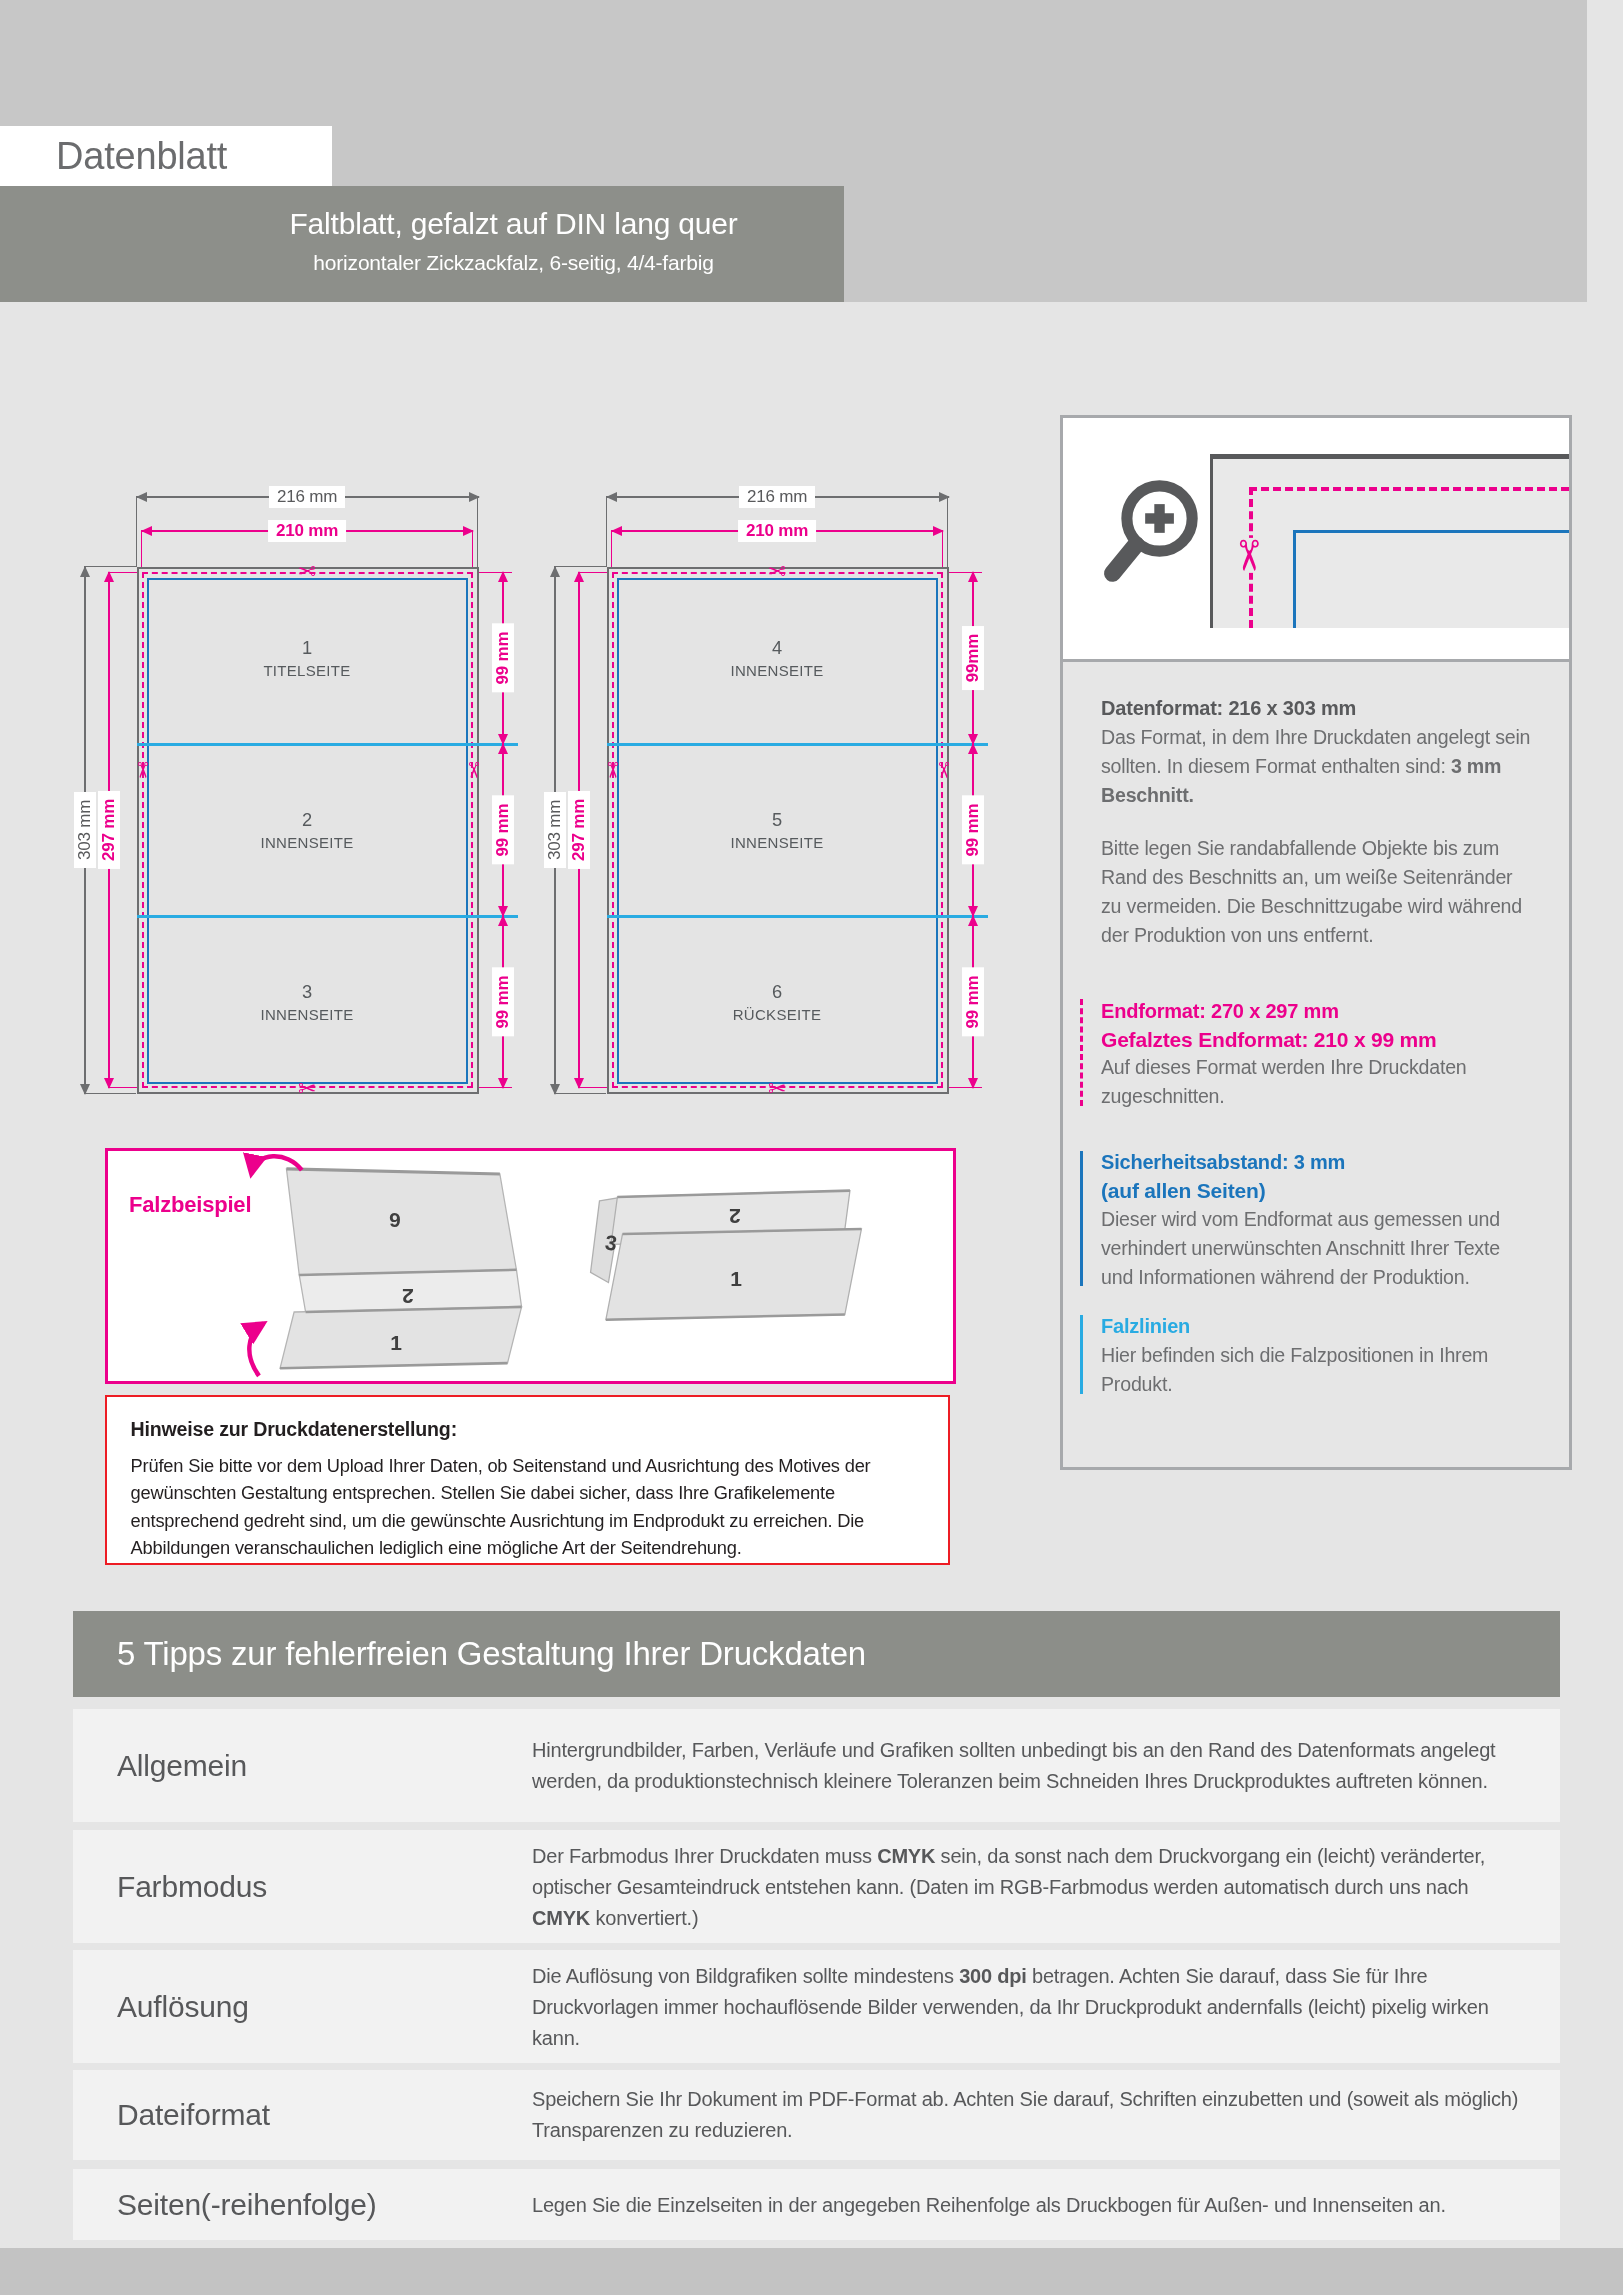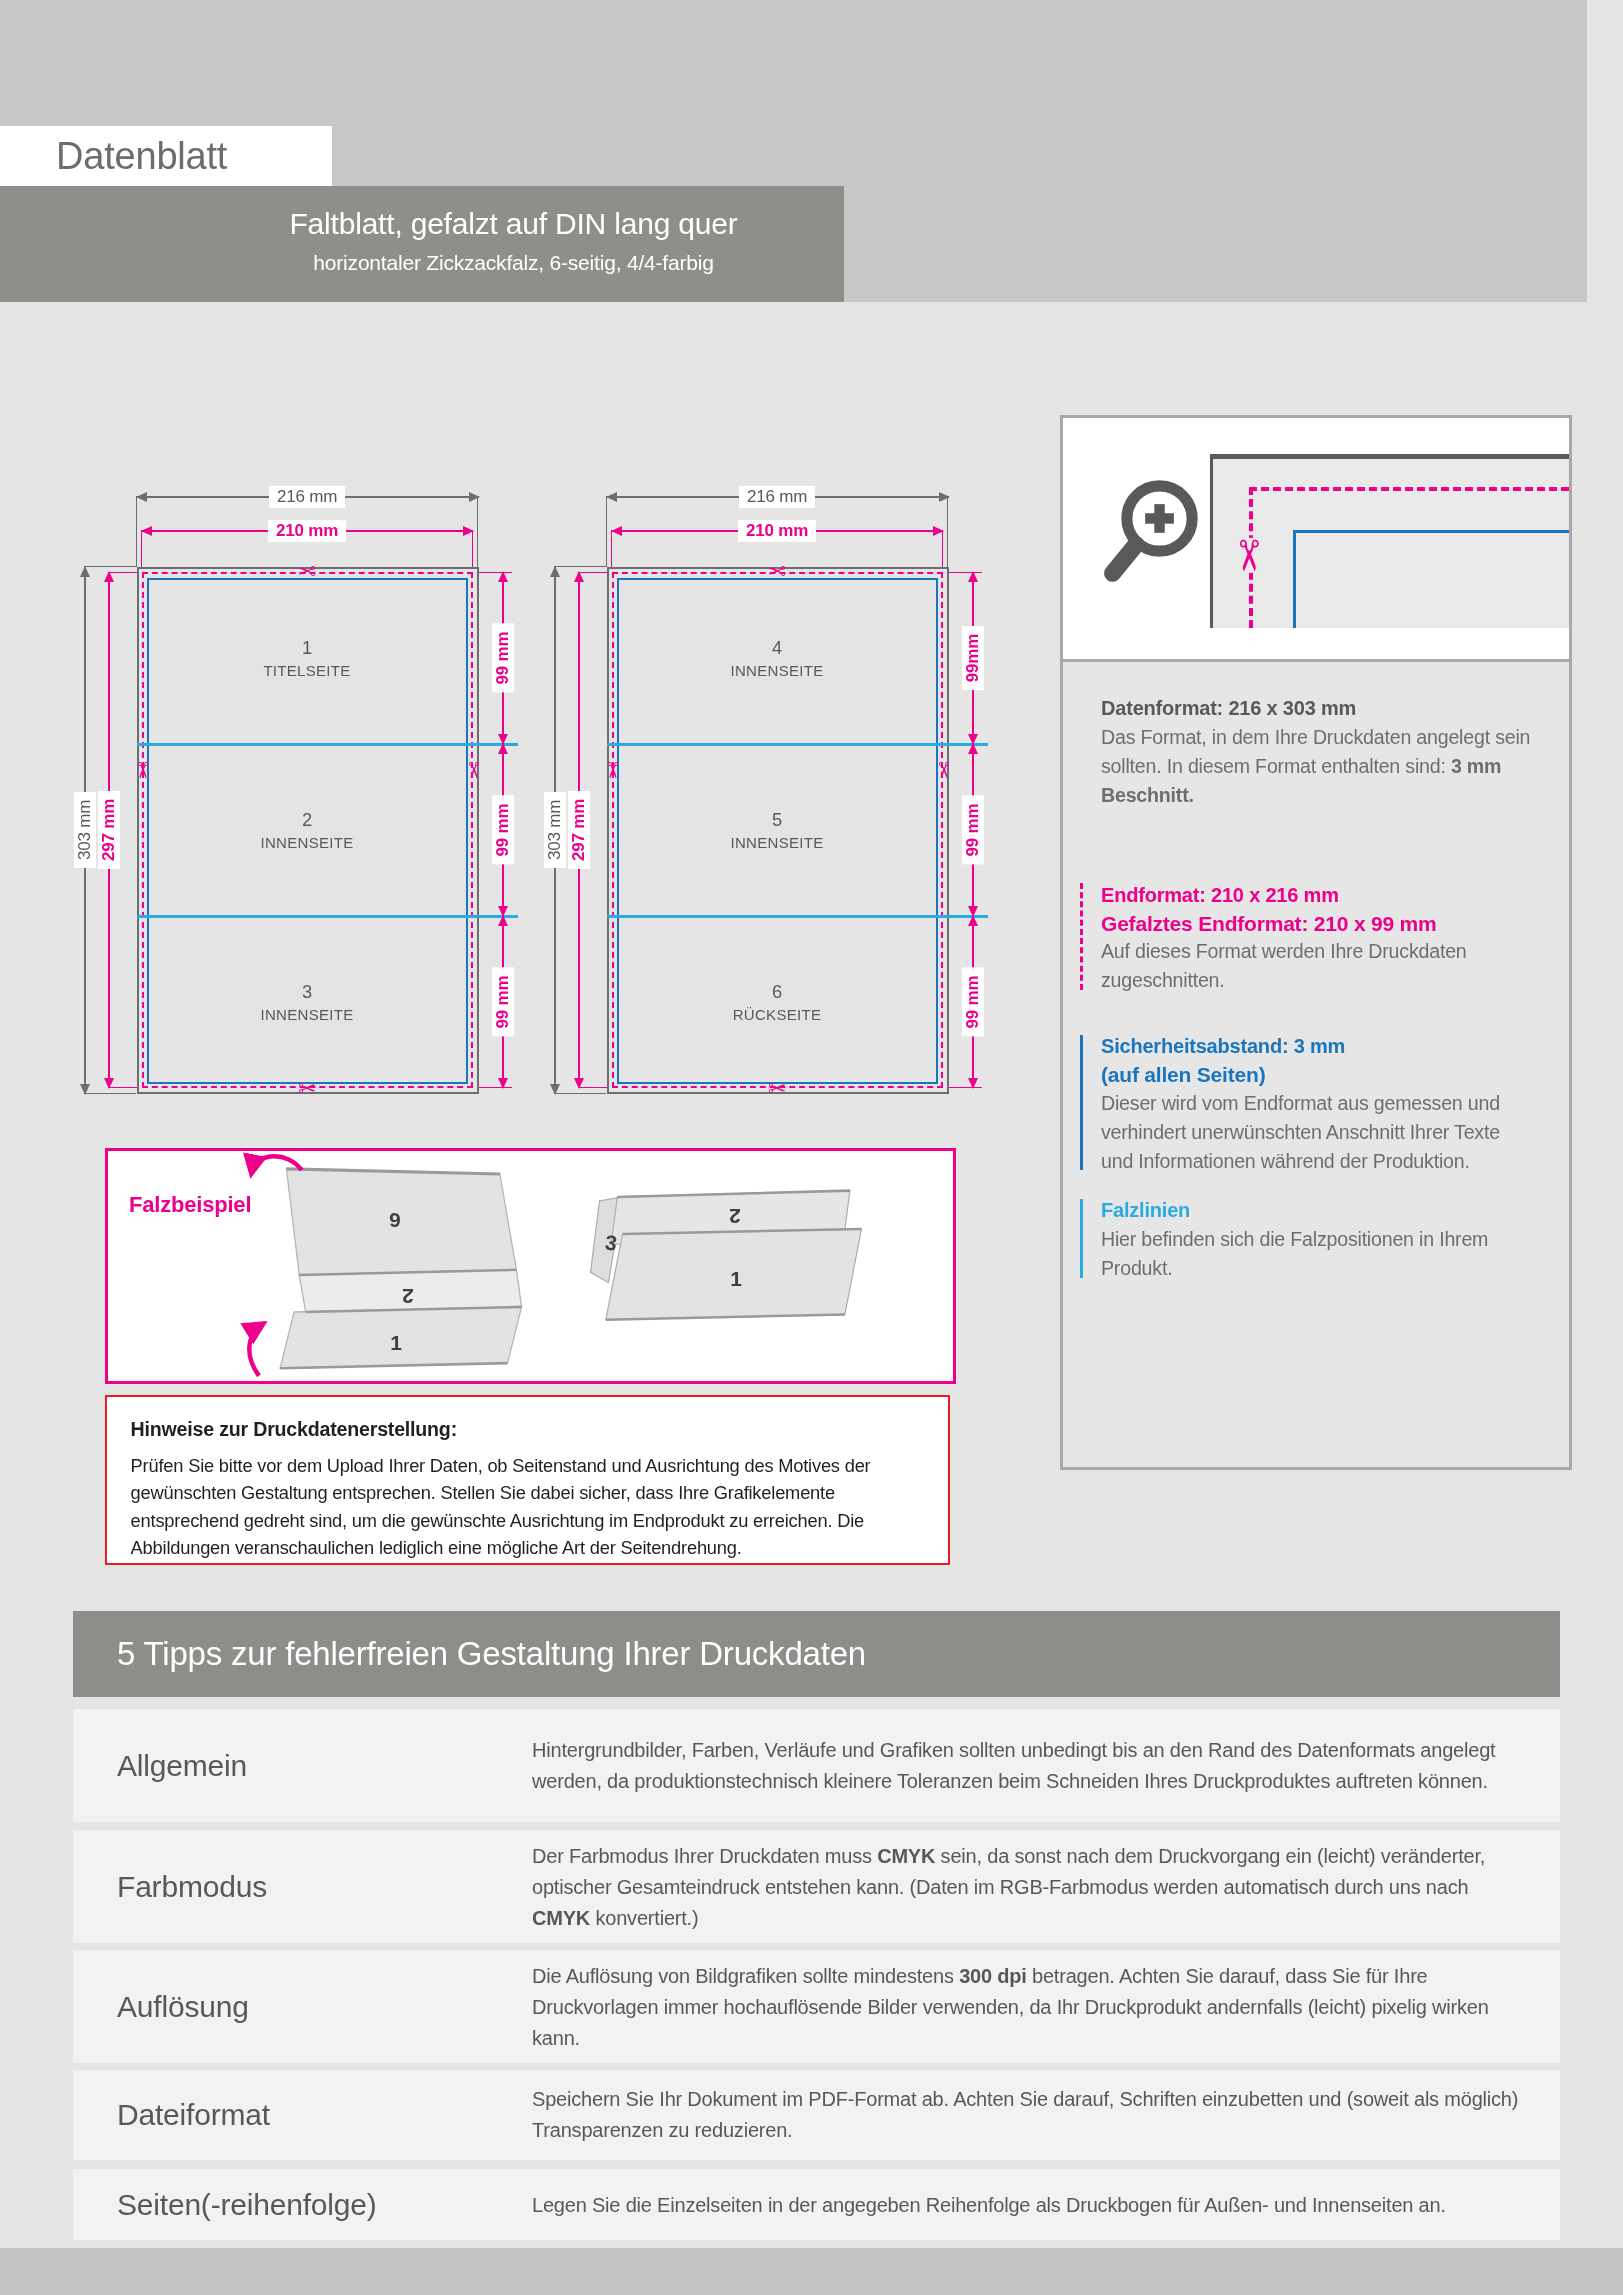--- a/index.html
+++ b/index.html
@@ -219,25 +219,26 @@
         <div class="c-blue-h"></div>
         <div class="c-blue-v"></div>
         <span class="c-scis">✂</span>
       </div>
     </div>
     <div class="info-text">
       <div class="ib">
         <p class="if-h hgray">Datenformat: 216 x 303 mm</p>
         <p class="if-p"><span>Das Format, in dem Ihre Druckdaten angelegt sein sollten. In diesem Format enthalten sind: </span><span class="b">3 mm Beschnitt.</span></p>
         <div class="sp36"></div>
+        <p class="if-p">Bitte legen Sie randabfallende Objekte bis zum Rand des Beschnitts an, um weiße Seitenränder zu vermeiden. Die Beschnittzugabe wird während der Produktion von uns entfernt.</p>
       </div>
       <div class="sp70"></div>
       <div class="ib">
         <div class="accent pinka"></div>
-        <p class="if-h hpink">Endformat: 210 x 216 mm</p>
+        <p class="if-h hpink">Endformat: 270 x 297 mm</p>
         <p class="if-sub hpink">Gefalztes Endformat: 210 x 99 mm</p>
         <p class="if-p">Auf dieses Format werden Ihre Druckdaten zugeschnitten.</p>
       </div>
       <div class="sp55"></div>
       <div class="ib">
         <div class="accent bluea"></div>
         <p class="if-h hblue">Sicherheitsabstand: 3 mm</p>
         <p class="if-sub hblue">(auf allen Seiten)</p>
         <p class="if-p">Dieser wird vom Endformat aus gemessen und verhindert unerwünschten Anschnitt Ihrer Texte und Informationen während der Produktion.</p>
       </div>

